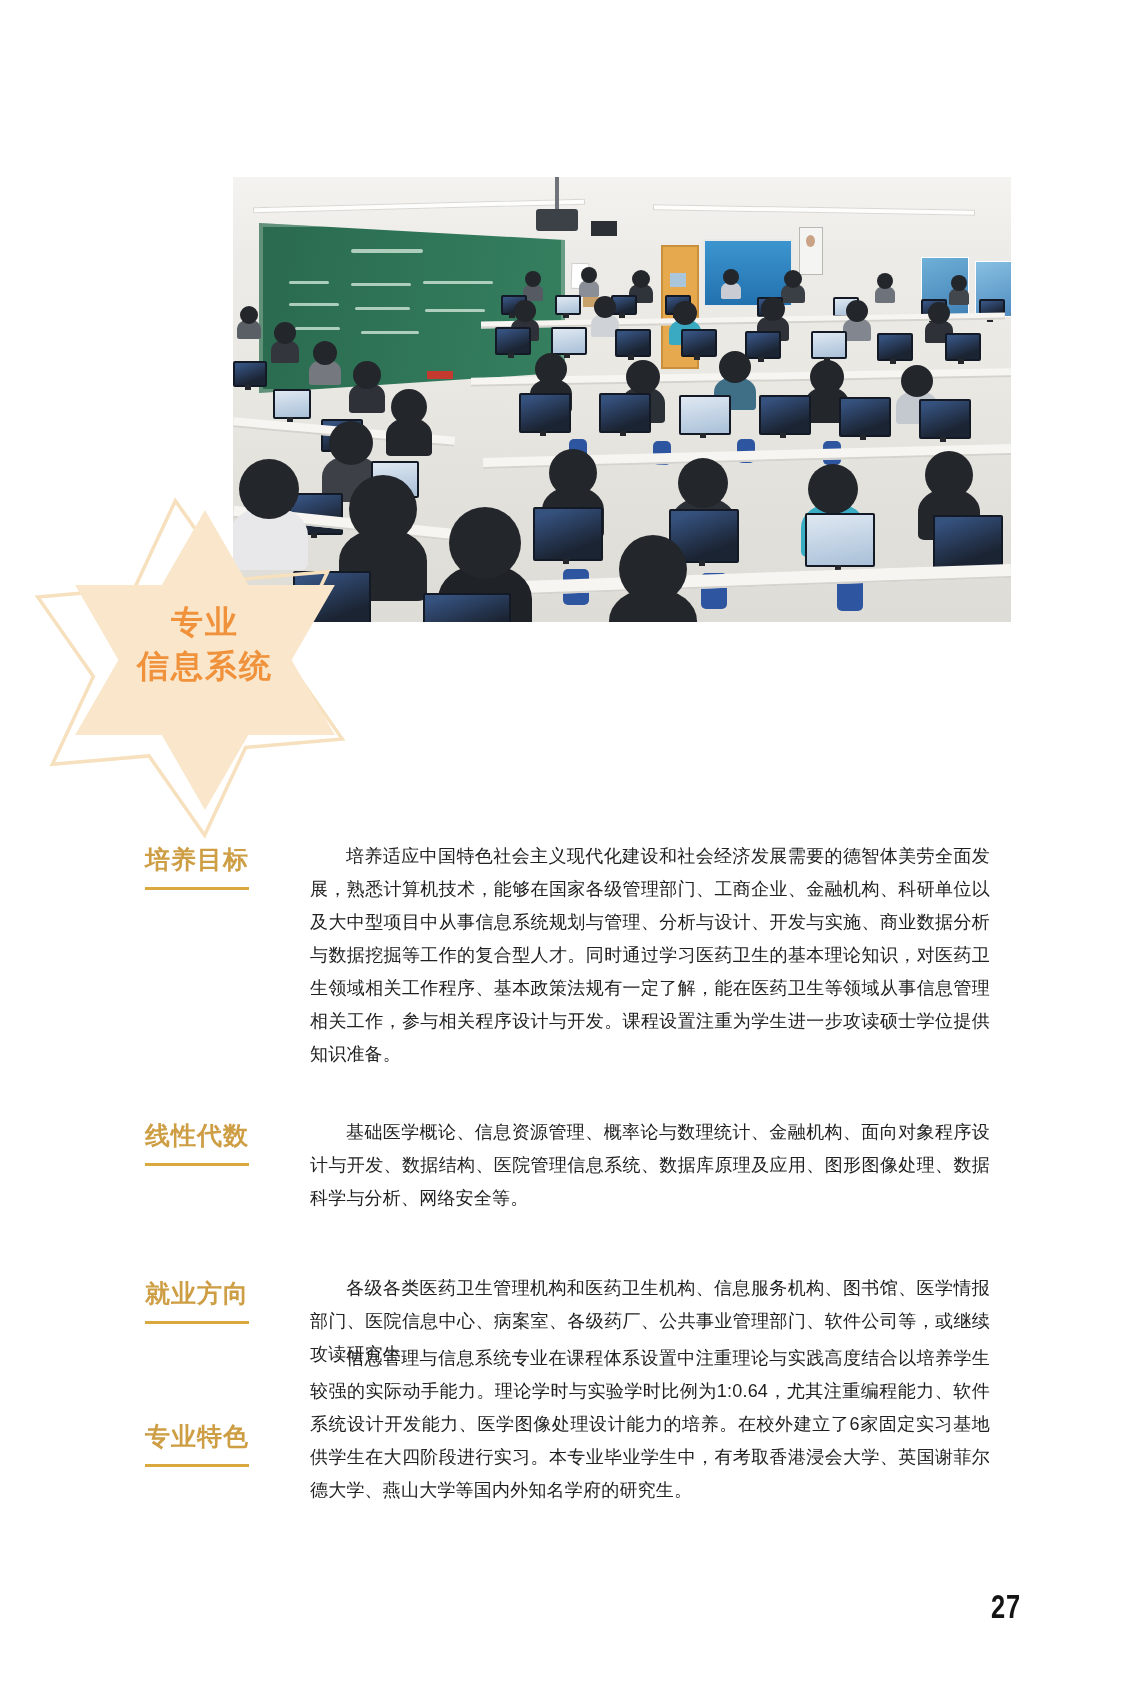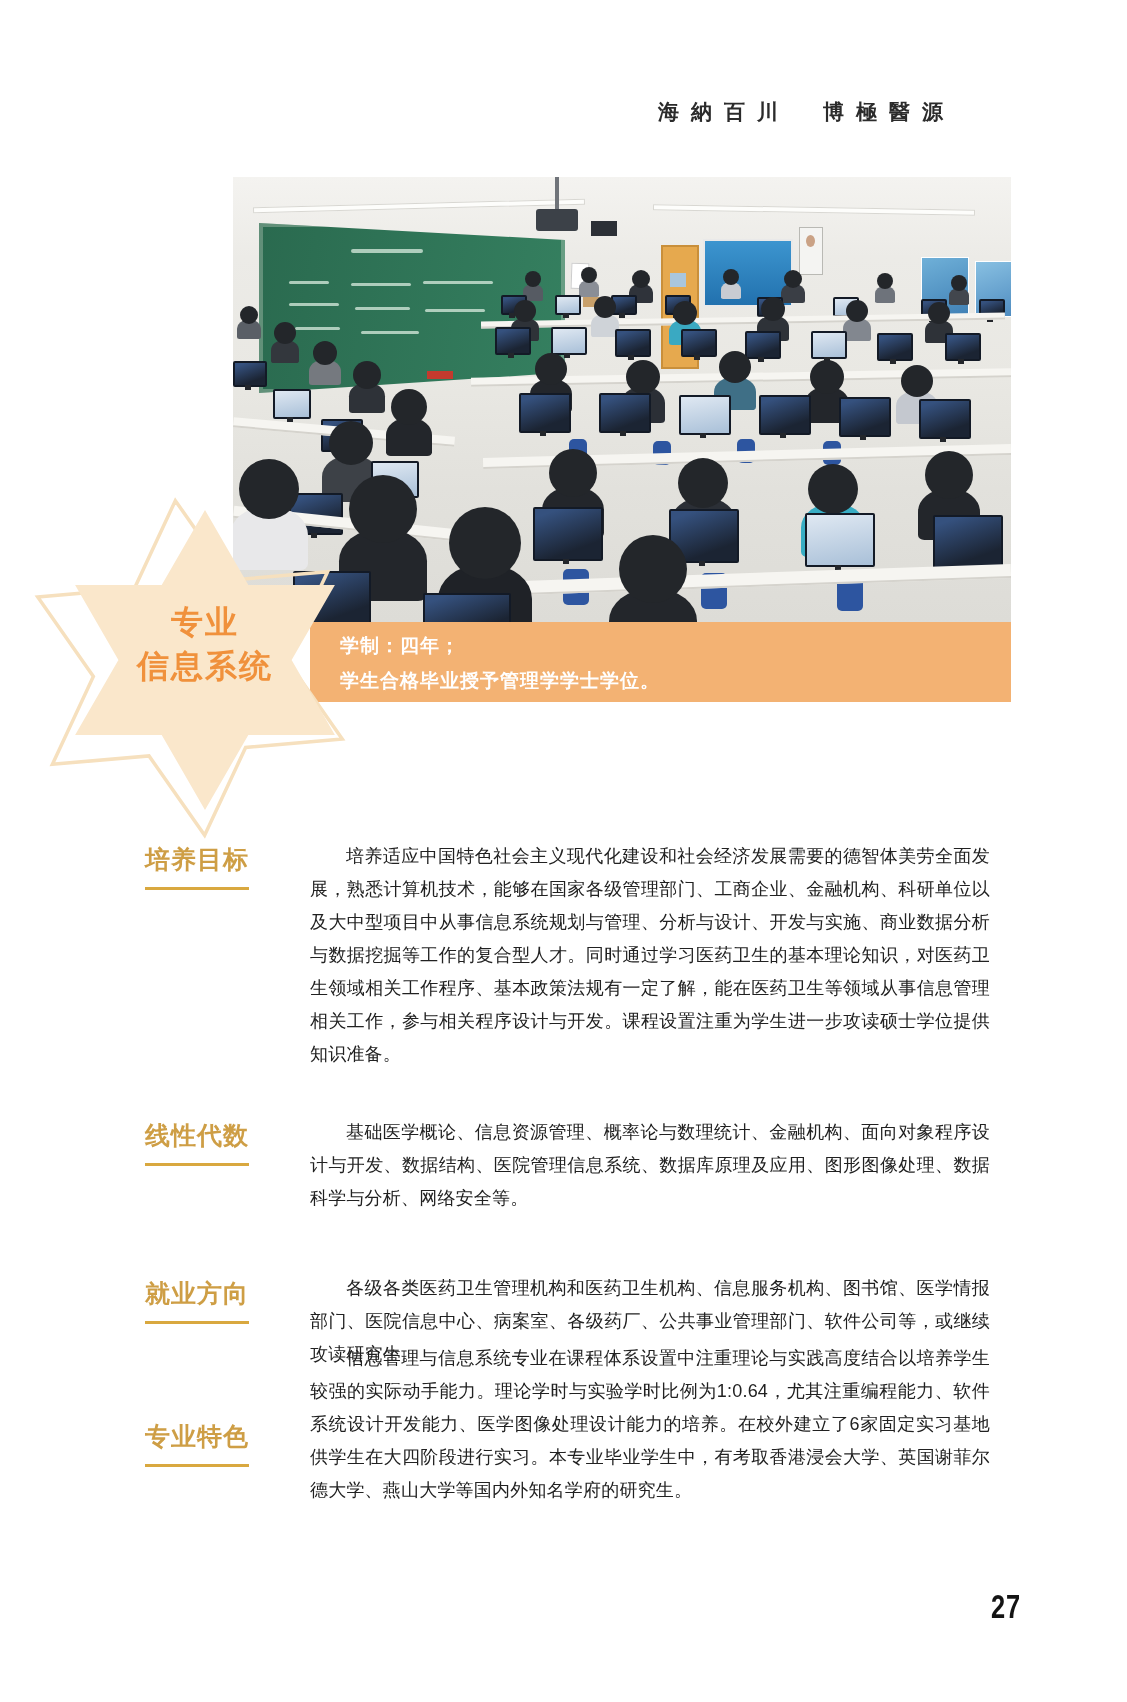--- a/index.html
+++ b/index.html
@@ -43,21 +43,20 @@
   .sec-body{position:absolute;left:310px;width:680px;font-size:18px;line-height:33px;color:#212121;
             text-align:justify;text-indent:2em;letter-spacing:0.2px;}
   .pagenum{position:absolute;left:991px;top:1589px;font-size:31px;font-weight:600;color:#141414;
            transform:scale(0.82,1.05);transform-origin:left top;letter-spacing:1px;}
 </style>
 </head>
 <body>
 
 <div class="canvas">
 
-  <div class="motto">海納百川　博極醫源</div>
 
   <div class="photo">
     <div class="lightbar" style="left:20px;top:26px;width:330px;transform:rotate(-1.5deg);"></div>
     <div class="lightbar" style="left:420px;top:30px;width:320px;transform:rotate(1deg);"></div>
     <div class="projpole"></div>
     <div class="projbox"></div>
     <div class="speaker"></div>
     <div class="board">
       <div class="chalk" style="left:92px;top:26px;width:72px;height:4px;"></div>
       <div class="chalk" style="left:30px;top:58px;width:40px;"></div>
@@ -218,24 +217,20 @@
       <div style="position: absolute; left: 105.8px; top: 352.4px; width: 88.4px; height: 71.4px; background: rgb(35, 38, 43); border-radius: 45% 45% 10% 10%;"></div>
       <div style="position: absolute; left: 116px; top: 298px; width: 68px; height: 68px; background: rgb(35, 38, 42); border-radius: 50%;"></div>
       <div style="position: absolute; left: 205.2px; top: 387.6px; width: 93.6px; height: 75.6px; background: rgb(31, 34, 39); border-radius: 45% 45% 10% 10%;"></div>
       <div style="position: absolute; left: 216px; top: 330px; width: 72px; height: 72px; background: rgb(35, 38, 42); border-radius: 50%;"></div>
       <div style="position: absolute; left: 375.8px; top: 412.4px; width: 88.4px; height: 71.4px; background: rgb(35, 38, 43); border-radius: 45% 45% 10% 10%;"></div>
       <div style="position: absolute; left: 386px; top: 358px; width: 68px; height: 68px; background: rgb(35, 38, 42); border-radius: 50%;"></div>
       <div style="position: absolute; left: 60px; top: 394px; width: 74px; height: 52px; background: linear-gradient(160deg, rgb(53, 81, 126) 12%, rgb(27, 36, 51) 75%); border: 2px solid rgb(19, 26, 38); border-radius: 2px;"></div>
       <div style="position: absolute; left: 190px; top: 416px; width: 84px; height: 40px; background: linear-gradient(160deg, rgb(53, 81, 126) 12%, rgb(27, 36, 51) 75%); border: 2px solid rgb(19, 26, 38); border-radius: 2px;"></div>
     </div>
 
-  <div class="banner">
-    <div class="b1">学制：四年；</div>
-    <div class="b2">学生合格毕业授予管理学学士学位。</div>
-  </div>
 
   <svg class="starsvg" viewBox="0 0 430 440">
     <polygon points="190,70 238.5,154 335.5,154 287,238 335.5,322 238.5,322 190,406 141.5,322 44.5,322 93,238 44.5,154 141.5,154" transform="rotate(-5 190 238)" fill="none" stroke="#f6e0be" stroke-width="3.5"></polygon>
     <path d="M205,80 L75.1,305 L334.9,305 Z M205,380 L334.9,155 L75.1,155 Z" fill="#fae7cb" fill-rule="nonzero"></path>
   </svg>
   <div class="badgetext">
     <div>专业</div>
     <div>信息系统</div>
   </div>
 

